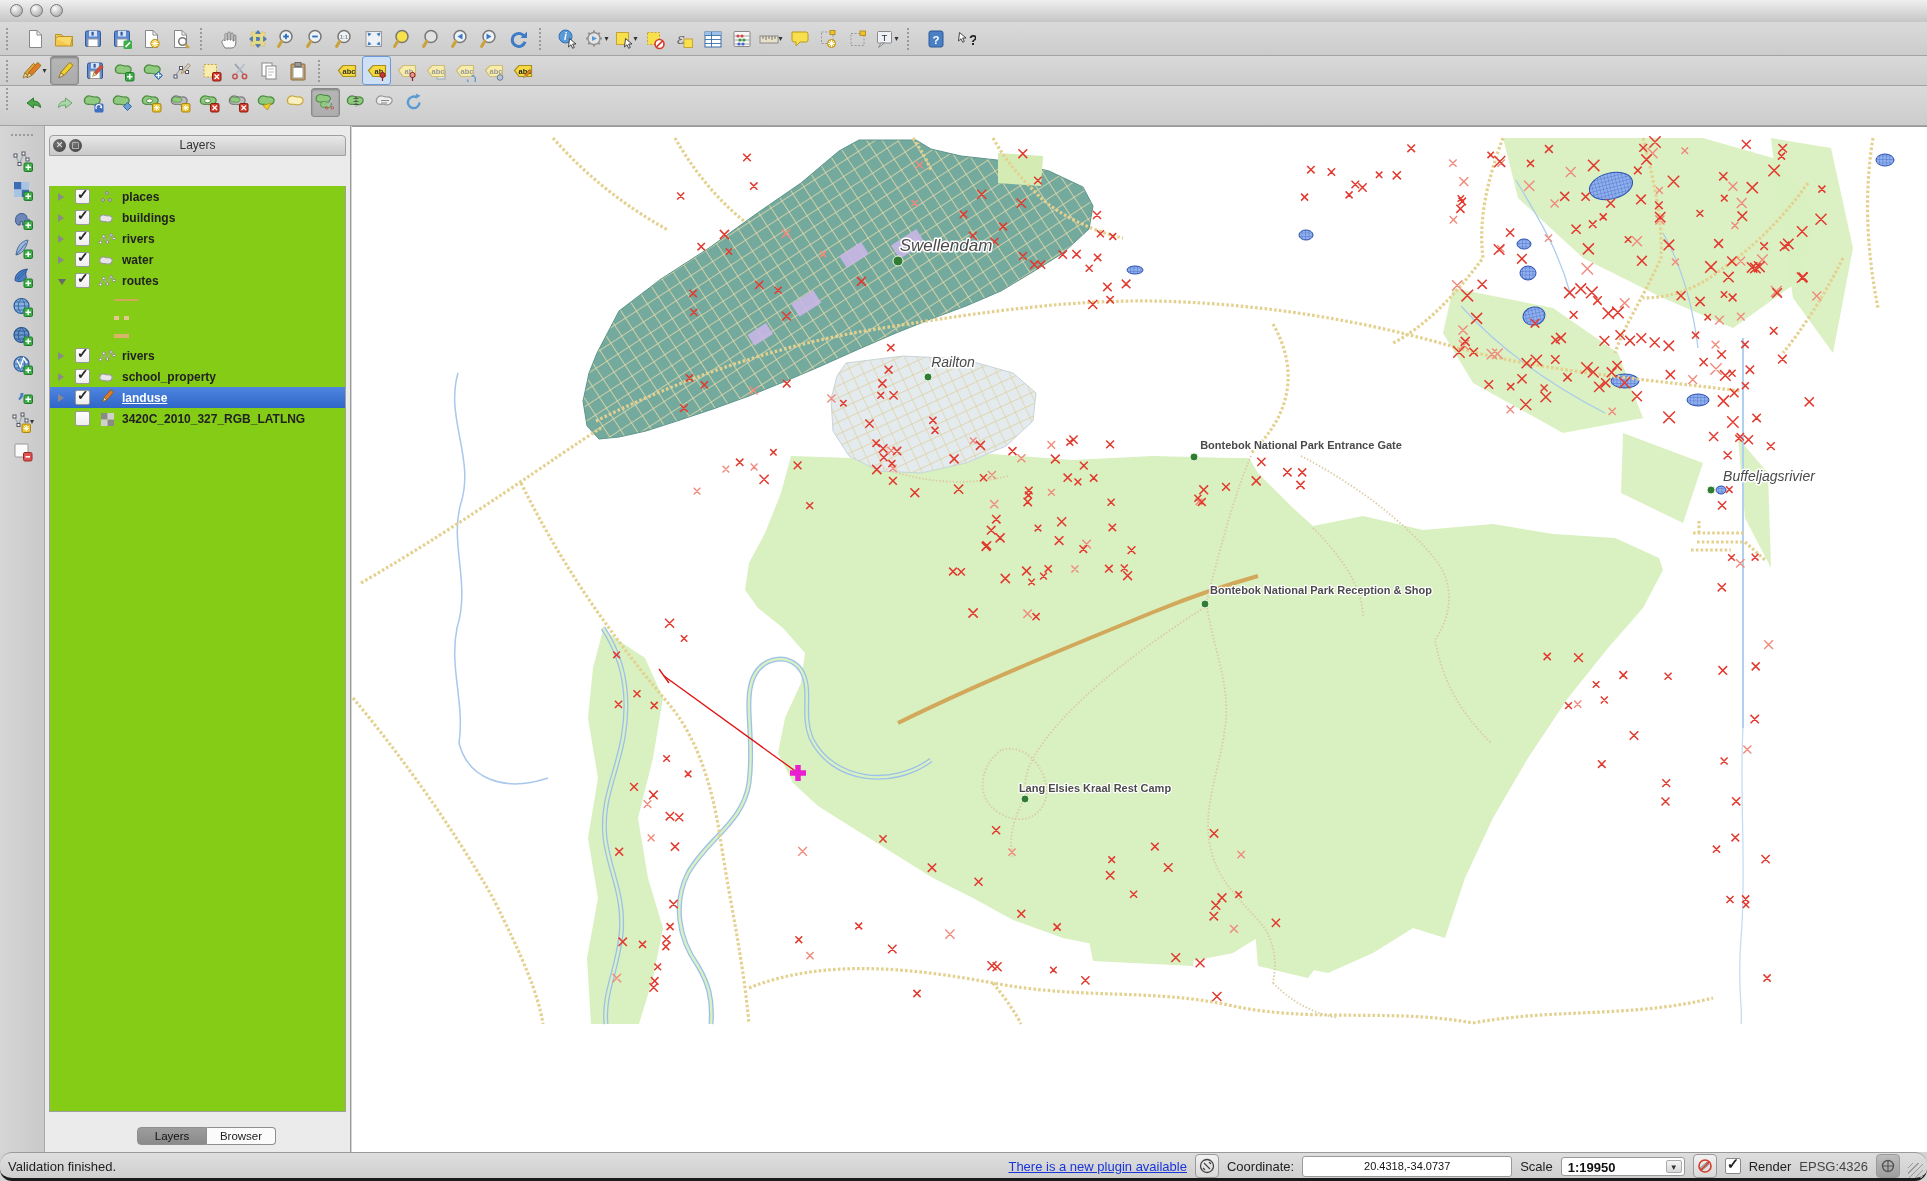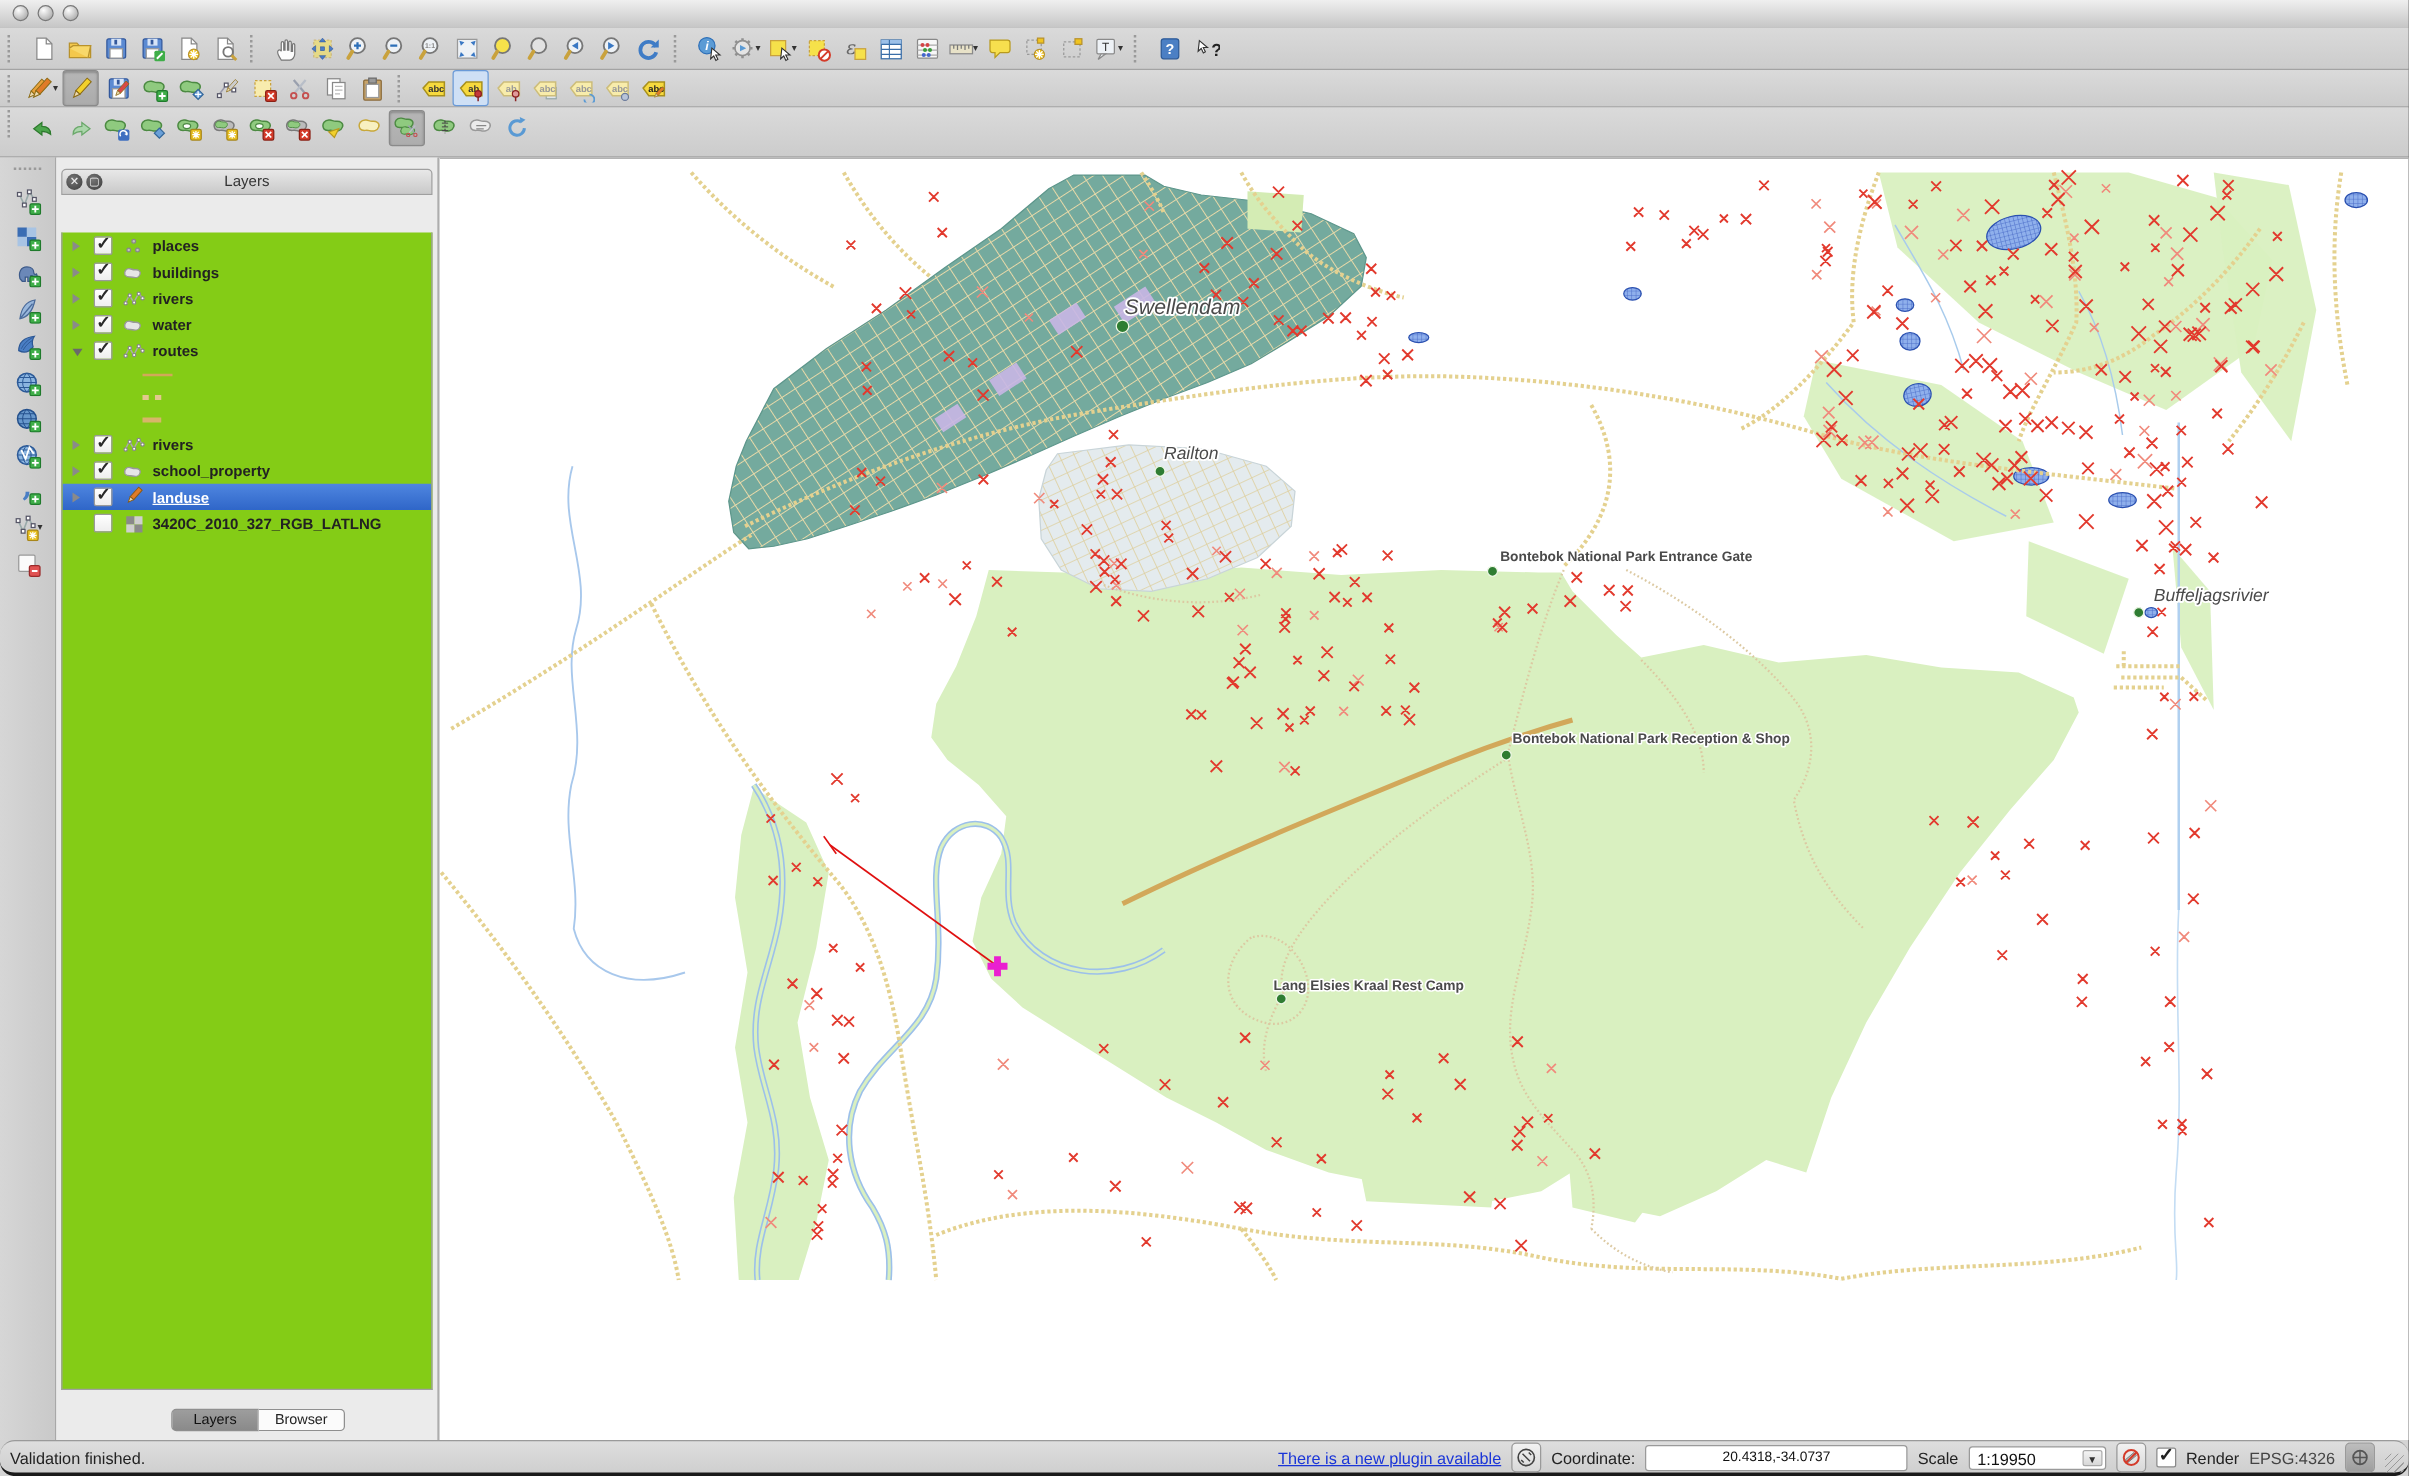--- a/index.html
+++ b/index.html
@@ -58,22 +58,22 @@
   
   .statusbar{position:absolute;left:0;bottom:0;width:100%;height:29px;background:linear-gradient(#dedede,#cfcfcf);
     border-top:1px solid #9a9a9a;border-bottom:3px solid #1a1a1a;box-sizing:border-box;font-size:13px;color:#222;border-radius:12px;}
   .sb-msg{position:absolute;left:8px;top:6px;}
   .sb-right{position:absolute;right:4px;top:0;height:26px;display:flex;align-items:center;gap:8px;}
   .sb-link{color:#1a35d8;text-decoration:underline;white-space:nowrap;}
   .sb-ibtn{width:22px;height:22px;border:1px solid #9a9a9a;border-radius:4px;background:linear-gradient(#f2f2f2,#d8d8d8);
     display:flex;align-items:center;justify-content:center;}
   .sb-input{width:208px;height:19px;border:1px solid #9a9a9a;border-radius:3px;background:#fff;
     text-align:center;font-size:11px;line-height:19px;color:#111;}
-  .sb-combo{width:110px;height:19px;border:1px solid #9a9a9a;border-radius:3px;background:#fff;position:relative;
-    font-size:13px;line-height:19px;padding-left:6px;box-sizing:border-box;color:#111;}
+  .sb-combo{width:124px;height:19px;border:1px solid #9a9a9a;border-radius:3px;background:#fff;position:relative;
+    font-size:13px;line-height:19px;padding-left:6px;box-sizing:border-box;color:#111;font-weight:bold;}
   .sb-combo .arr{position:absolute;right:2px;top:2px;bottom:2px;width:14px;background:linear-gradient(#f4f4f4,#d8d8d8);
     border:1px solid #aaa;border-radius:2px;font-size:8px;text-align:center;line-height:14px;color:#333;}
   .sb-chk{width:14px;height:14px;border:1px solid #8a8a8a;border-radius:2px;background:#fff;position:relative;}
   .sb-chk:after{content:"\2713";position:absolute;left:1px;top:-4px;font-size:15px;font-weight:bold;color:#222;}
   .sb-grip{width:15px;height:15px;margin-top:8px;background:
     repeating-linear-gradient(135deg,transparent 0 3px,#9a9a9a 3px 4px);}
   .sb-epsg{color:#444;}
 </style>
 </head>
 <body>

